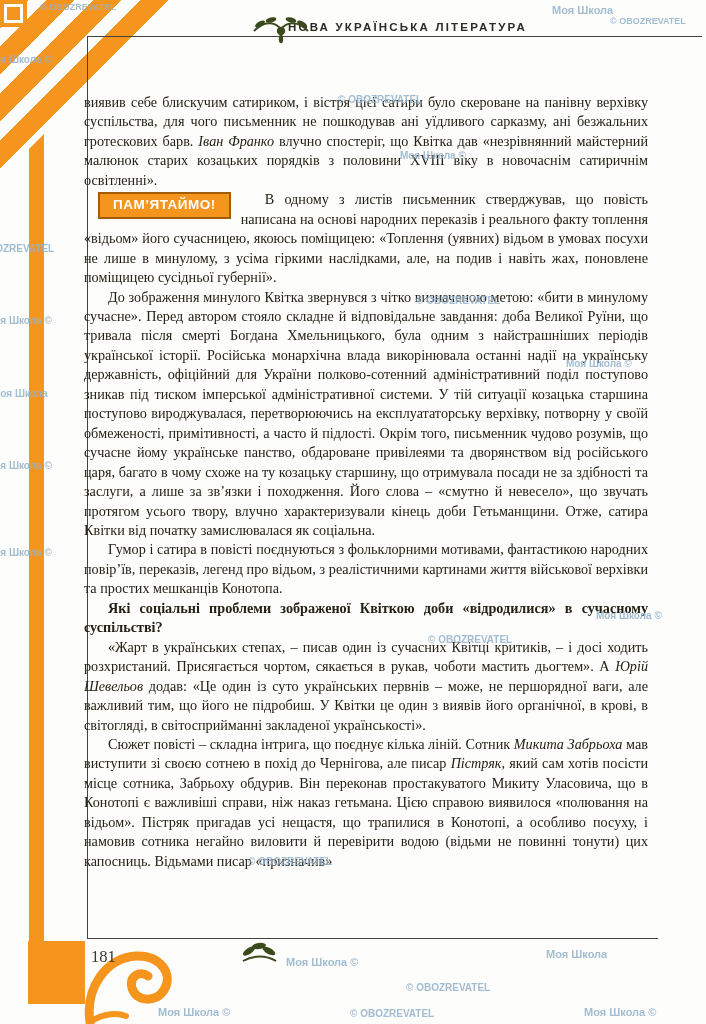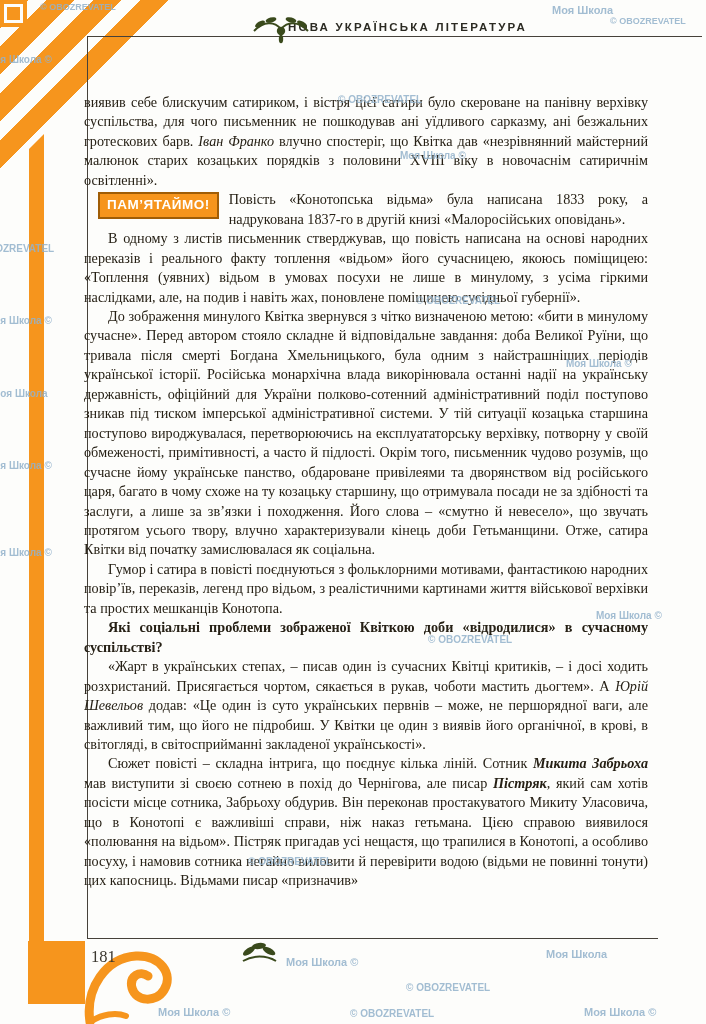--- a/index.html
+++ b/index.html
@@ -55,25 +55,25 @@
   }
   .content p { margin: 0; text-indent: 24px; }
   .content p.no-indent { text-indent: 0; }
   .memo-para { margin-top: 4px; }
   .memo-box {
     float: left; margin: 2px 10px 8px 14px;
     background: #F6951D; border: 2px solid #a05d06;
     color: #ffffff;
     font-family: "Liberation Sans", sans-serif;
     font-weight: bold; font-size: 13.5px; line-height: 1.25;
-    padding: 3px 7px; letter-spacing: 0.5px; text-indent: 0;
+    padding: 3px 13px; letter-spacing: 0.5px; text-indent: 0;
   }
   .i  { font-style: italic; }
   .b  { font-weight: bold; }
-  .bi { font-weight: bold; font-style: italic; }
+  .bi { font-weight: normal; font-style: italic; }
   
   .page-num {
     position: absolute; left: 91px; top: 947px; z-index: 4;
     font-size: 16.5px; color: #3b372f;
   }
   .orange-flourish { position: absolute; left: 82px; top: 944px; z-index: 2; }
   .leaf-sprig { position: absolute; left: 238px; top: 936px; z-index: 4; }
   
   .wm-layer { position: absolute; inset: 0; z-index: 6; pointer-events: none; }
   .wm {
@@ -110,21 +110,21 @@
         <ellipse cx="52" cy="13" rx="5.5" ry="2.5" transform="rotate(30 52 13)"></ellipse>
         <circle cx="31" cy="20" r="4.2"></circle>
         <ellipse cx="31" cy="28" rx="2.2" ry="4.2"></ellipse>
       </g>
     </svg>
   </div>
 
   <div class="content">
     <p class="no-indent"><span>виявив себе блискучим сатириком, і вістря цієї сатири було скероване на панівну верхівку суспільства, для чого письменник не пошкодував ані уїдливого сарказму, ані безжальних гротескових барв. </span><span class="i">Іван Франко</span><span> влучно спостеріг, що Квітка дав «незрівнянний майстерний малюнок старих козацьких порядків з половини XVIII віку в новочаснім сатиричнім освітленні».</span></p>
     <p class="no-indent memo-para">
-      <span class="memo-box">ПАМ’ЯТАЙМО!</span><span><span>Повість «Конотопська відьма» була написана 1833 року, а надрукована 1837-го в другій книзі «Малоросійських оповідань».</span></span>
+      <span class="memo-box">ПАМ’ЯТАЙМО!</span>
     </p>
     <p><span>В одному з листів письменник стверджував, що повість написана на основі народних переказів і реального факту топлення «відьом» його сучасницею, якоюсь поміщицею: «Топлення (уявних) відьом в умовах посухи не лише в минулому, з усіма гіркими наслідками, але, на подив і навіть жах, поновлене поміщицею сусідньої губернії».</span></p>
     <p><span>До зображення минулого Квітка звернувся з чітко визначеною метою: «бити в минулому сучасне». Перед автором стояло складне й відповідальне завдання: доба Великої Руїни, що тривала після смерті Богдана Хмельницького, була одним з найстрашніших періодів української історії. Російська монархічна влада викорінювала останні надії на українську державність, офіційний для України полково-сотенний адміністративний поділ поступово зникав під тиском імперської адміністративної системи. У тій ситуації козацька старшина поступово вироджувалася, перетворюючись на експлуататорську верхівку, потворну у своїй обмеженості, примітивності, а часто й підлості. Окрім того, письменник чудово розумів, що сучасне йому українське панство, обдароване привілеями та дворянством від російського царя, багато в чому схоже на ту козацьку старшину, що отримувала посади не за здібності та заслуги, а лише за зв’язки і походження. Його слова – «смутно й невесело», що звучать протягом усього твору, влучно характеризували кінець доби Гетьманщини. Отже, сатира Квітки від початку замислювалася як соціальна.</span></p>
     <p><span>Гумор і сатира в повісті поєднуються з фольклорними мотивами, фантастикою народних повір’їв, переказів, легенд про відьом, з реалістичними картинами життя військової верхівки та простих мешканців Конотопа.</span></p>
     <p><span class="b">Які соціальні проблеми зображеної Квіткою доби «відродилися» в сучасному суспільстві?</span></p>
     <p><span>«Жарт в українських степах, – писав один із сучасних Квітці критиків, – і досі ходить розхристаний. Присягається чортом, сякається в рукав, чоботи мастить дьогтем». А </span><span class="i">Юрій Шевельов</span><span> додав: «Це один із суто українських первнів – може, не першорядної ваги, але важливий тим, що його не підробиш. У Квітки це один з виявів його органічної, в крові, в світогляді, в світосприйманні закладеної українськості».</span></p>
     <p><span>Сюжет повісті – складна інтрига, що поєднує кілька ліній. Сотник </span><span class="bi">Микита Забрьоха</span><span> мав виступити зі своєю сотнею в похід до Чернігова, але писар </span><span class="bi">Пістряк</span><span>, який сам хотів посісти місце сотника, Забрьоху обдурив. Він переконав простакуватого Микиту Уласовича, що в Конотопі є важливіші справи, ніж наказ гетьмана. Цією справою виявилося «полювання на відьом». Пістряк пригадав усі нещастя, що трапилися в Конотопі, а особливо посуху, і намовив сотника негайно виловити й перевірити водою (відьми не повинні тонути) цих капосниць. Відьмами писар «призначив»</span></p>
   </div>
 
   <div class="page-num">181</div>

